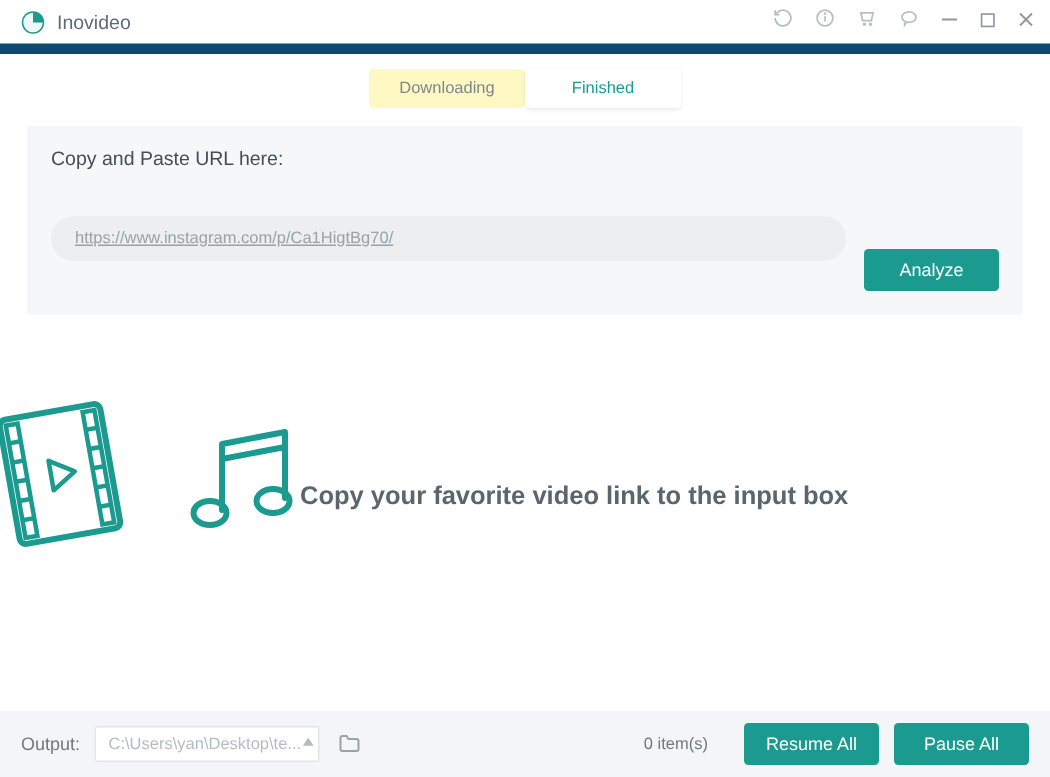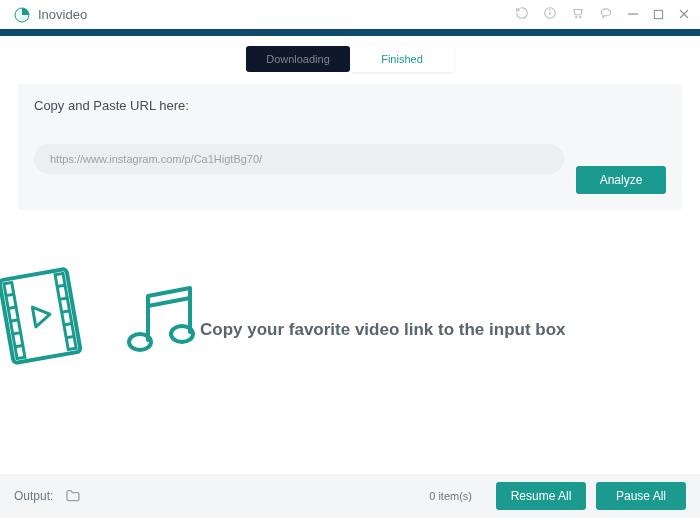--- a/index.html
+++ b/index.html
@@ -9,28 +9,28 @@
   .titlebar { height: 36px; display: flex; align-items: center; padding: 0 10px 0 14px; border-bottom: 7px solid #0c4a6e; }
   .titlebar .logo { width: 16px; height: 16px; margin-right: 8px; }
   .titlebar .app-name { font-size: 13px; color: #5f6b73; }
   .titlebar .spacer { flex: 1; }
   .titlebar .win-icons { display: flex; gap: 14px; align-items: center; }
   .titlebar .win-icons > * { color: #aeb6bb; cursor: pointer; }
 
   
   .tabs { display: flex; justify-content: center; margin-top: 10px; }
   .tabs .tab { width: 104px; height: 26px; display: flex; align-items: center; justify-content: center; font-size: 11px; border-radius: 3px; cursor: pointer; }
-  .tabs .tab.inactive { background: #0f172a; color: #7d878e; }
+  .tabs .tab.inactive { background: #fef9c3; color: #7d878e; }
   .tabs .tab.active { background: #ffffff; color: #1b9a8f; box-shadow: 0 1px 3px rgba(0,0,0,0.08); }
 
   
   .url-panel { margin: 12px 18px 0 18px; background: #f6f7f8; padding: 14px 16px 16px 16px; border-radius: 2px; }
   .url-panel .label { font-size: 13px; color: #444e55; margin-bottom: 10px; }
   .url-row { display: flex; gap: 12px; align-items: center; }
-  .url-input { flex: 1; height: 30px; border-radius: 15px; border: none; background: #eceeef; padding: 0 16px; font-size: 11px; color: #9aa2a8; outline: none; }
+  .url-input { flex: 1; height: 30px; border-radius: 15px; border: none; background: #eceeef; padding: 0 16px; font-size: 11px; color: #9aa2a8; outline: none; text-decoration: underline; }
   .btn-analyze { width: 90px; height: 28px; background: #1b9a8f; color: #fff; border: none; border-radius: 3px; font-size: 12px; cursor: pointer; margin-top: 43px; }
 
   
   .empty-area { display: flex; flex-direction: row; align-items: center; margin-top: 54px; }
   .empty-icons { margin-bottom: 24px; }
   .empty-text { font-size: 17px; font-weight: 600; color: #5a656d; }
 
   
   .bottombar { position: absolute; left: 0; right: 0; bottom: 0; height: 44px; background: #f4f5f6; display: flex; align-items: center; padding: 0 14px; gap: 10px; }
   .bottombar .out-label { font-size: 12px; color: #6d7880; }
@@ -140,20 +140,28 @@
         <ellipse cx="10" cy="58" rx="11" ry="8" fill="none" stroke="#1b9a8f" stroke-width="4"></ellipse>
         <ellipse cx="52" cy="50" rx="11" ry="8" fill="none" stroke="#1b9a8f" stroke-width="4"></ellipse>
       </g>
     </svg>
   </div>
   <div class="empty-text">Copy your favorite video link to the input box</div>
 </div>
 
 <div class="bottombar">
   <span class="out-label">Output:</span>
+  <div class="out-path">
+    <span>C:\Users\yan\Desktop\te...</span>
+    <span>
+      <svg width="9" height="9" viewBox="0 0 10 10">
+          <polygon points="5,2 9,8 1,8" fill="#b5bcc1"></polygon>
+        </svg>
+    </span>
+  </div>
   <div class="folder-btn">
     <svg width="16" height="16" viewBox="0 0 24 24" fill="none" stroke="#9aa2a8" stroke-width="2">
         <path d="M3 6a2 2 0 0 1 2-2h4l2 3h8a2 2 0 0 1 2 2v8a2 2 0 0 1-2 2H5a2 2 0 0 1-2-2V6z"></path>
       </svg>
   </div>
   <span class="spacer"></span>
   <span class="count">0 item(s)</span>
   <button class="btn-action">Resume All</button>
   <button class="btn-action">Pause All</button>
 </div>

